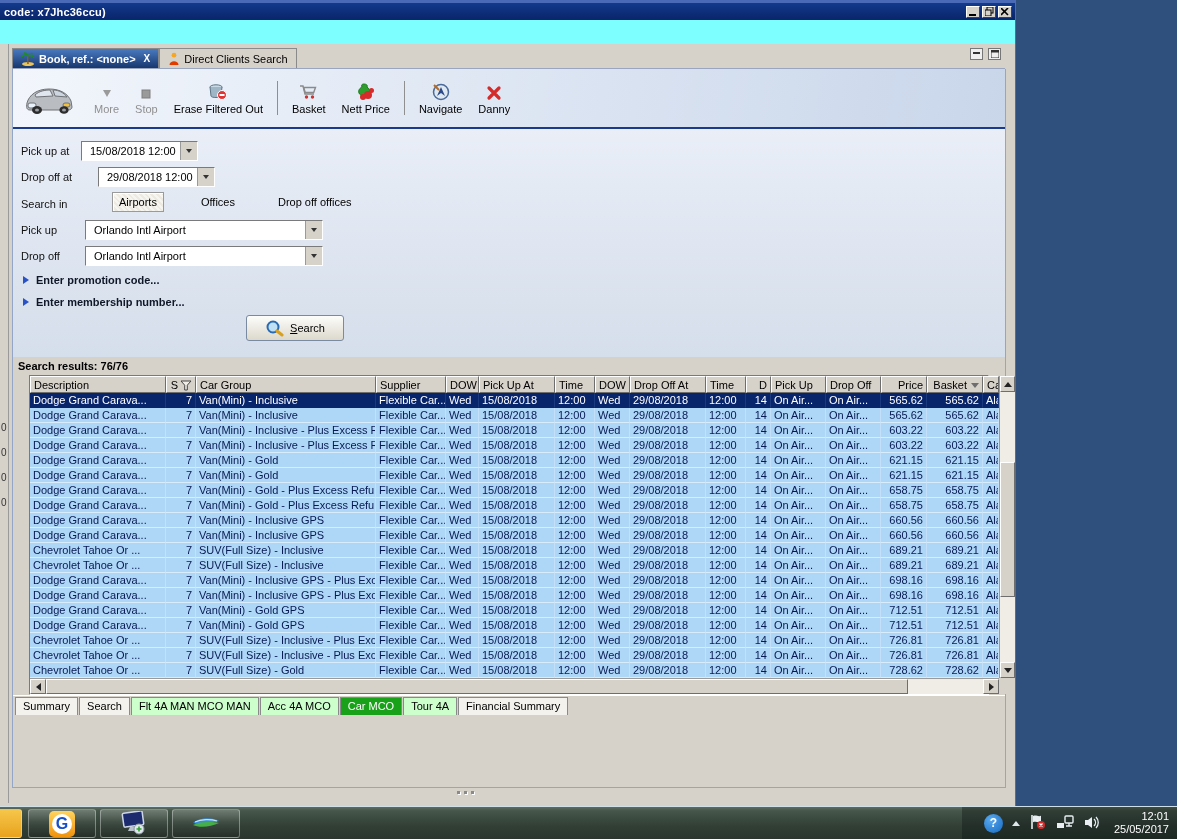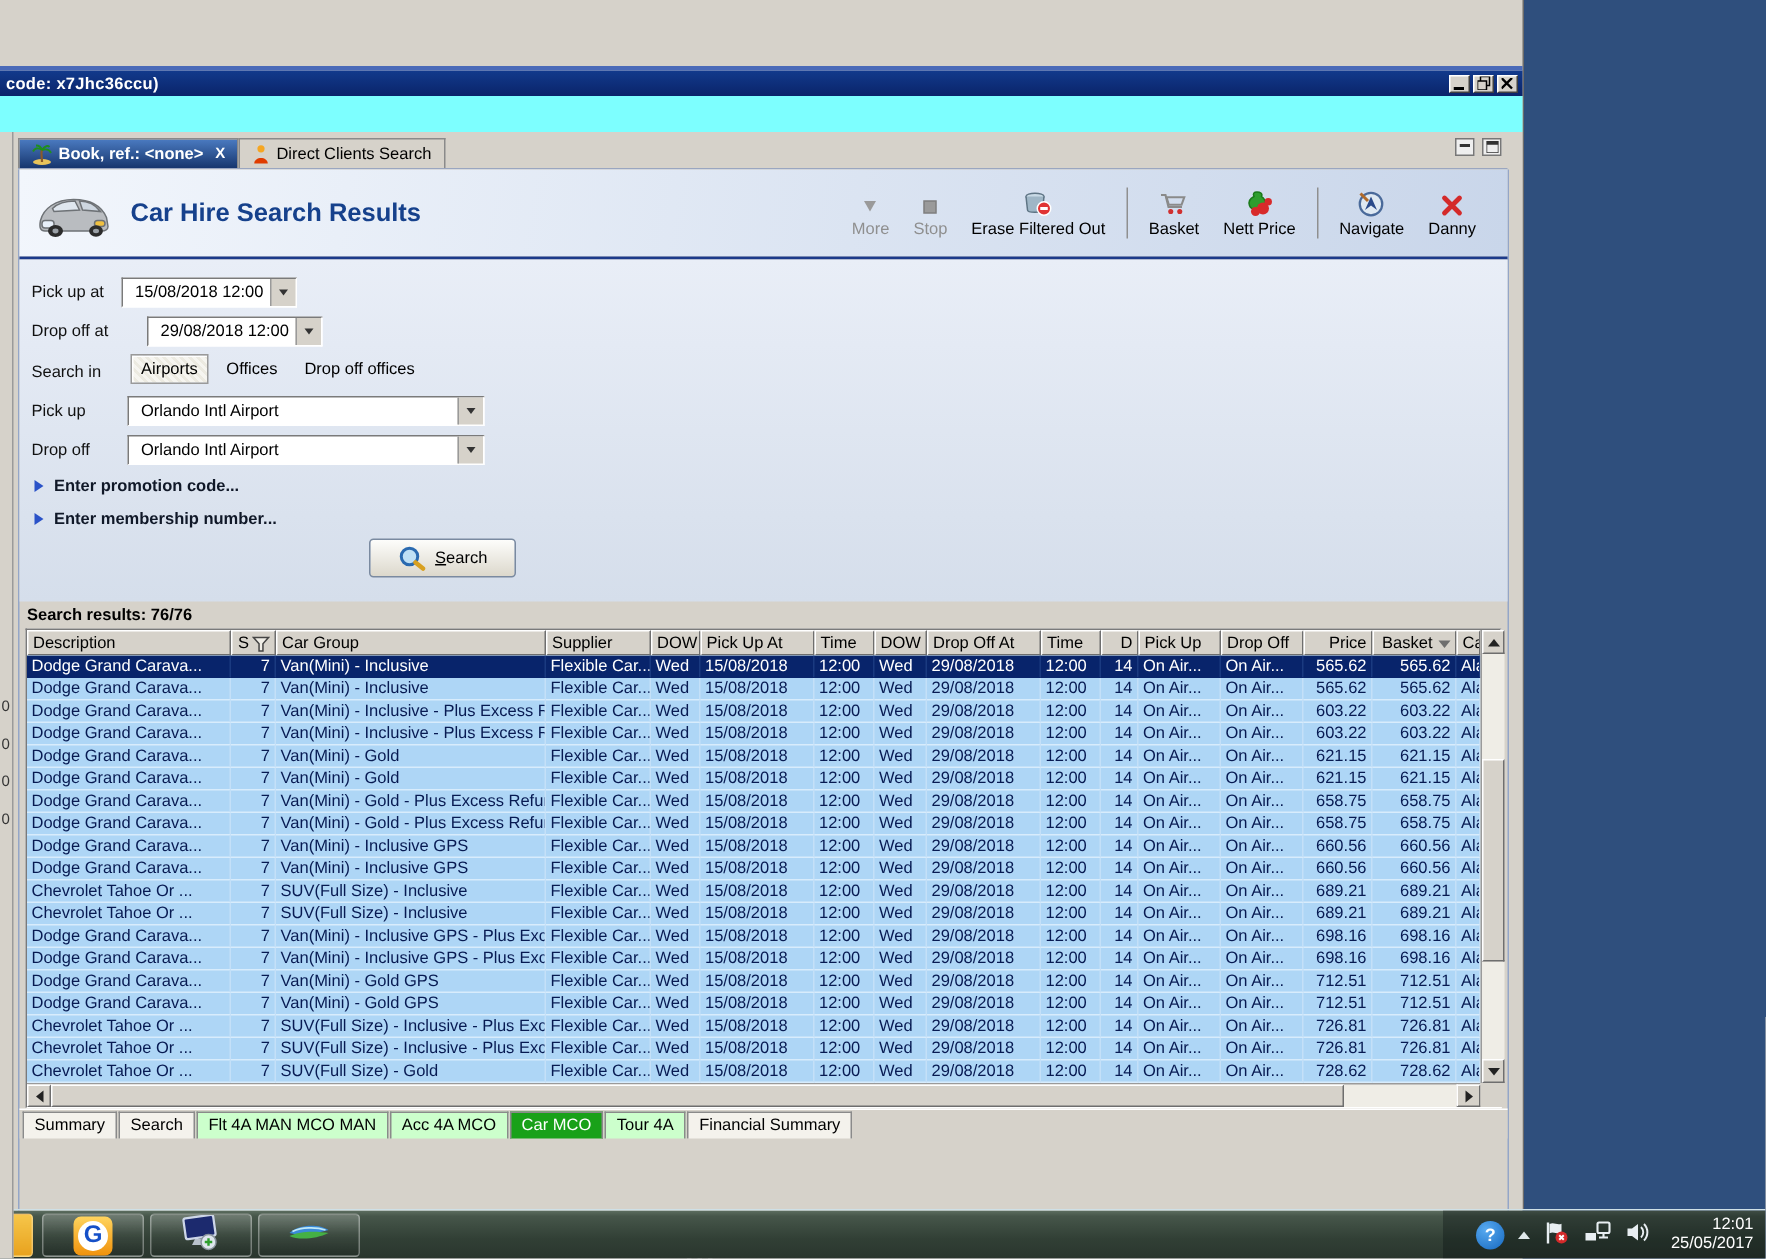--- a/index.html
+++ b/index.html
@@ -1,21 +1,21 @@
 <!DOCTYPE html>
 <html><head>
 <meta charset="utf-8">
 <style>
   * { margin:0; padding:0; box-sizing:border-box; }
   html,body { width:1177px; height:839px; overflow:hidden; }
   body { background:#2f4f7d; font-family:"Liberation Sans", sans-serif; font-size:11px; color:#000; position:relative; }
 
   
   .main-window { position:absolute; left:0; top:0; width:1016px; height:806px; background:#d6d2ca; border-right:1px solid #6b6b6b; }
-  .title-bar { height:20px; background:linear-gradient(#123a8c,#0a246a); border-top:3px solid #4a6ab8; color:#fff; font-weight:bold; display:flex; align-items:center; padding:0 3px 0 4px;margin-top:44px; }
+  .title-bar { height:20px; background:linear-gradient(#123a8c,#0a246a); border-top:3px solid #4a6ab8; color:#fff; font-weight:bold; display:flex; align-items:center; padding:0 3px 0 4px; }
   .title-text { flex:1; letter-spacing:.2px; }
   .win-btn { width:14px; height:12px; margin-left:2px; background:#d6d2ca; border:1px solid; border-color:#fff #404040 #404040 #fff; display:flex; align-items:center; justify-content:center; font-size:8px; color:#000; font-weight:bold; line-height:1; }
   .cyan-strip { height:24px; background:#7dffff; }
 
   .workspace { position:relative; height:759px; background:#d6d2ca; }
   .left-edge { position:absolute; left:0; top:0; width:9px; height:100%; background:#d6d2ca; border-right:1px solid #9a9a9a; z-index:3; }
   .edge-digit { position:absolute; left:1px; font-size:10px; color:#333; }
 
   
   .doc-tabbar { position:absolute; left:12px; top:3px; right:10px; height:22px; border-bottom:1px solid #9aa6c0; display:flex; align-items:flex-end; }
@@ -38,30 +38,30 @@
   .tool-sep { width:1px; height:34px; background:#8f8f8f; margin:0 5px 2px 5px; }
 
   
   .form-area { position:relative; height:228px; background:linear-gradient(#e9eef7,#d5deeb); }
   .flabel { position:absolute; left:8px; color:#111; }
   .combo { position:absolute; display:flex; height:20px; border:1px solid; border-color:#7a7a7a #fff #fff #7a7a7a; background:#fff; }
   .combo .cval { flex:1; padding:3px 4px 0 8px; white-space:nowrap; overflow:hidden; }
   .combo .cbtn { width:17px; background:#d6d2ca; border-left:1px solid #9a9a9a; display:flex; align-items:center; justify-content:center; }
   .arrow-down { width:0; height:0; border-left:3px solid transparent; border-right:3px solid transparent; border-top:4px solid #333; }
   .searchin-tabs { position:absolute; display:flex; gap:6px; align-items:center; }
-  .sin-opt { padding:3px 6px; cursor:pointer; }
+  .sin-opt { padding:3px 6px; cursor:pointer;margin-left:25px; }
   .sin-opt.sel { border:1px solid #9a9a9a; background:repeating-linear-gradient(45deg,#f6f5f0 0 2px,#eceae1 2px 4px); box-shadow:1px 1px 0 #fff inset; }
   .expander { position:absolute; left:10px; display:flex; align-items:center; gap:7px; font-weight:bold; color:#101828; cursor:pointer; }
   .exp-arrow { width:0; height:0; border-top:4px solid transparent; border-bottom:4px solid transparent; border-left:6px solid #2a52c8; }
   .search-btn { position:absolute; left:233px; top:186px; width:98px; height:26px; background:linear-gradient(#fdfdfb,#dcd8cc); border:1px solid #7a8aa0; border-radius:3px; display:flex; align-items:center; justify-content:center; gap:6px; cursor:pointer; }
   .search-btn u { text-decoration:underline; }
 
   
   .results-label { height:18px; padding:3px 0 0 5px; font-weight:bold; }
-  .table-box { margin:0 4px; height:320px; border:1px solid; border-color:#7a7a7a #fff #fff #7a7a7a; background:#fff; display:flex; }
+  .table-box { margin:0 16px; height:320px; border:1px solid; border-color:#7a7a7a #fff #fff #7a7a7a; background:#fff; display:flex; }
   .table-main { width:969px; display:flex; flex-direction:column; }
   .thead { display:flex; height:17px; background:#d6d2ca; flex:none; }
   .hcell { border:1px solid; border-color:#fff #6e6e6e #6e6e6e #fff; padding:1px 3px 0 3px; white-space:nowrap; overflow:hidden; display:flex; align-items:center; gap:2px; cursor:pointer; flex:none; }
   .hcell.r { justify-content:flex-end; }
   .tbody { flex:1; background:#aed6f6; overflow:hidden; }
   .trow { display:flex; height:15px; background:#aed6f6; color:#071a52; cursor:pointer; }
   .trow .tcell { flex:none; padding:1px 3px 0 3px; white-space:nowrap; overflow:hidden; border-right:1px solid #c4e0f8; border-bottom:1px solid #d8ecfc; }
   .trow .tcell.r { text-align:right; }
   .trow.sel { background:#08246b; color:#fff; }
   .trow.sel .tcell { border-right-color:#1a3a80; border-bottom-color:#08246b; }
@@ -190,21 +190,20 @@
             <path d="M12 14 C16 10 22 9 27 9 L30 15 L13 16 Z" fill="#dfe6ee" stroke="#6e7276"></path>
             <path d="M32 15 L30 9 C36 9 41 12 44 16 Z" fill="#cdd6e0" stroke="#6e7276"></path>
             <rect x="5" y="22" width="8" height="5" rx="2" fill="#e8f0fa" stroke="#6e7276"></rect>
             <rect x="40" y="22" width="7" height="4" rx="2" fill="#f0c040" stroke="#6e7276"></rect>
             <ellipse cx="14" cy="29" rx="5" ry="4" fill="#2c2c2c"></ellipse>
               <ellipse cx="14" cy="29" rx="2" ry="1.6" fill="#9aa0a6"></ellipse>
             <ellipse cx="41" cy="29" rx="4.6" ry="3.8" fill="#2c2c2c"></ellipse>
               <ellipse cx="41" cy="29" rx="2" ry="1.5" fill="#9aa0a6"></ellipse>
           </svg>
         </span>
-        <span class="page-title">Car Hire Search Results</span>
         <div class="toolbar" id="toolbar">
             <div class="tool-btn disabled">
               <span class="ticon icon-cell">
                 <svg width="16" height="14">
                   <path d="M4 3 L12 3 L8 10 Z" fill="#9a9a9a"></path>
                 </svg>
               </span>
               <span class="tlabel">More</span>
             </div>
             <div class="tool-btn disabled">

